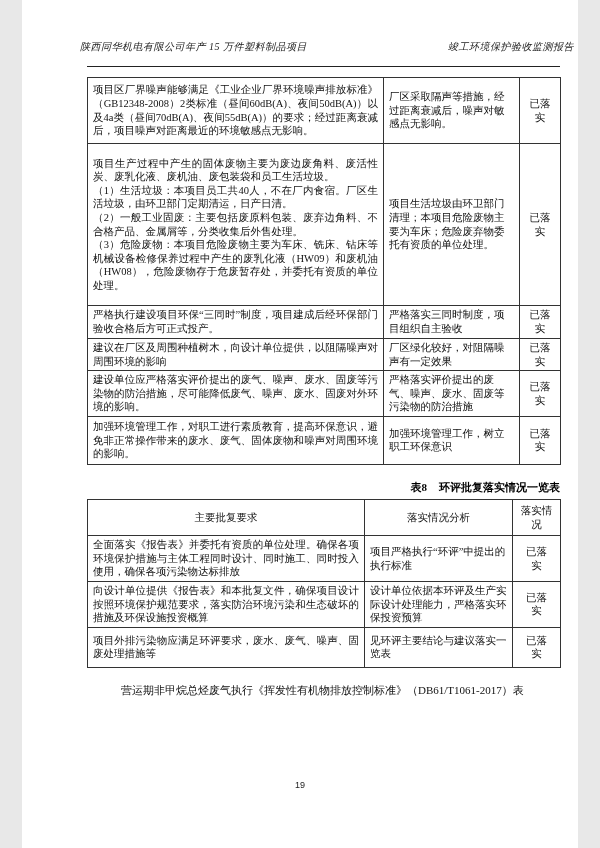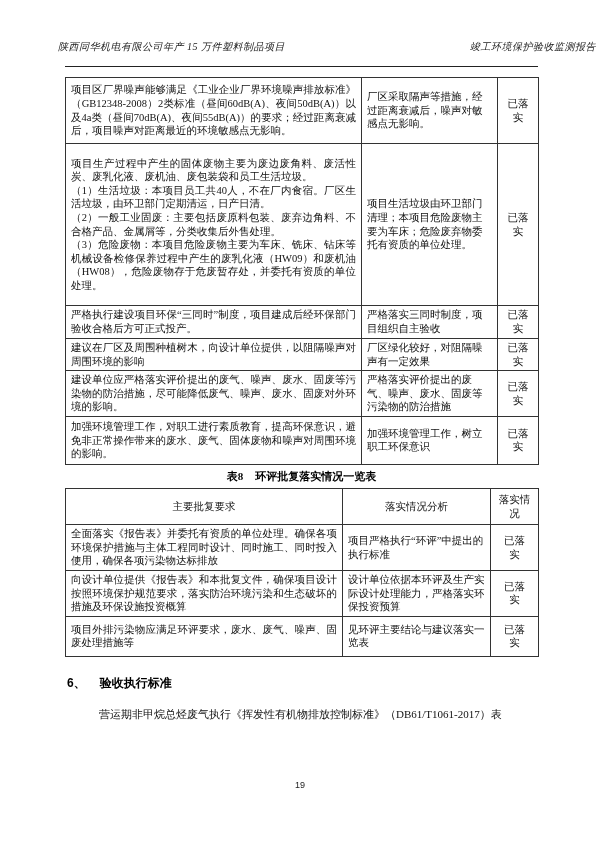--- a/index.html
+++ b/index.html
@@ -1,18 +1,18 @@
 <!DOCTYPE html>
 <html><head>
 <meta charset="utf-8">
 <style>
   html, body { margin: 0; padding: 0; background: #e8e8e8; }
   .page {
     position: relative;
-    width: 600px;
+    width: 556px;
     height: 848px;
     margin: 0 auto;
     background: #ffffff;
     color: #111;
     font-family: "Liberation Serif", "DejaVu Serif", serif;
     overflow: hidden;
     box-sizing: border-box;
   }
   .content { margin: 0 62px 0 65px; width: 473px; }
 
@@ -45,24 +45,24 @@
   td, th { border: 1px solid #333; padding: 2px 5px; vertical-align: middle; box-sizing: border-box; }
   .t1 { margin-top: 10px; border-top: 1.6px solid #222; }
   .t1 col.c1 { width: 296px; }
   .t1 col.c2 { width: 136px; }
   .t1 col.c3 { width: 41px; }
   .req { text-align: justify; white-space: pre-line; }
   .impl { text-align: left; }
   .status { text-align: center; padding: 2px 7px; }
 
   .caption {
-    text-align: center;
+    text-align: right;
     font-weight: bold;
     font-size: 11px;
-    margin: 4px 0 4px 0;
+    margin: 15px 0 4px 0;
     color: #000;
   }
   .caption .cap-label { margin-right: 12px; }
 
   .t2 { border-top: 1.8px solid #111; border-bottom: 1.8px solid #111; }
   .t2 col.c1 { width: 277px; }
   .t2 col.c2 { width: 148px; }
   .t2 col.c3 { width: 48px; }
   .t2 th { font-weight: normal; text-align: center; padding: 4px 5px; }
   .t2 .status { padding: 2px 10px; }
@@ -177,22 +177,19 @@
           <td class="status">已落实</td>
         </tr>
         <tr style="height:40px">
           <td class="req">项目外排污染物应满足环评要求，废水、废气、噪声、固废处理措施等</td>
           <td class="impl">见环评主要结论与建议落实一览表</td>
           <td class="status">已落实</td>
         </tr>
       </tbody>
     </table>
 
-    <div class="section-heading">
-      <span class="sec-num">6、</span><span>验收执行标准</span>
-    </div>
 
     <p class="body-paragraph">营运期非甲烷总烃废气执行《挥发性有机物排放控制标准》（DB61/T1061-2017）表</p>
   </div>
 
   <div class="page-number">19</div>
 
 </div>
 
 </body></html>

